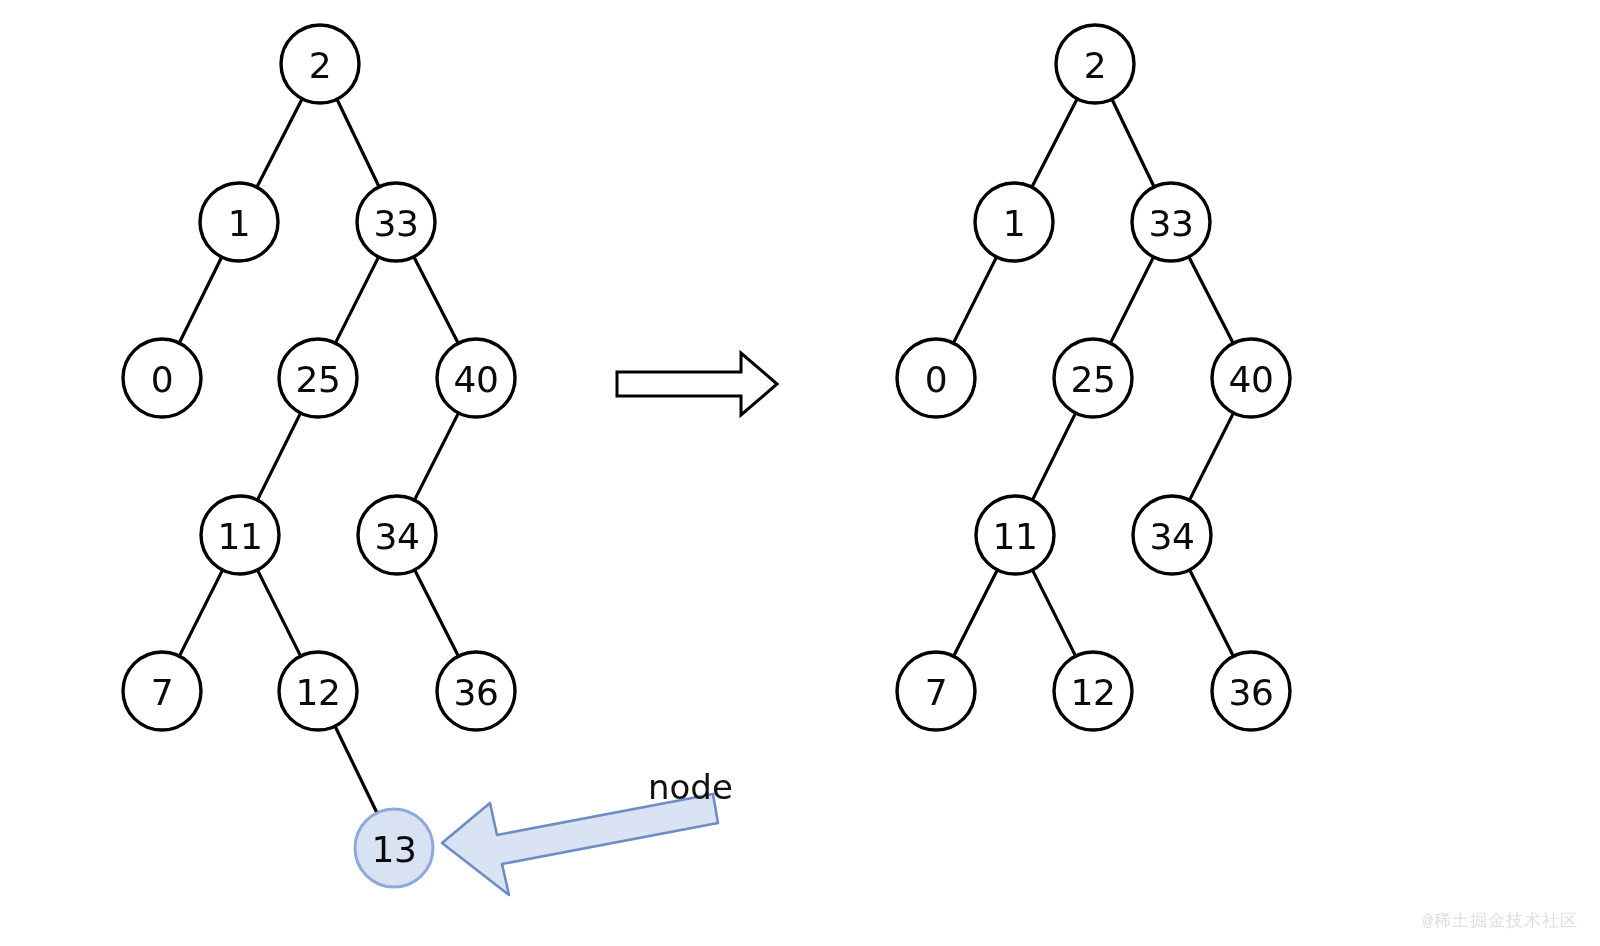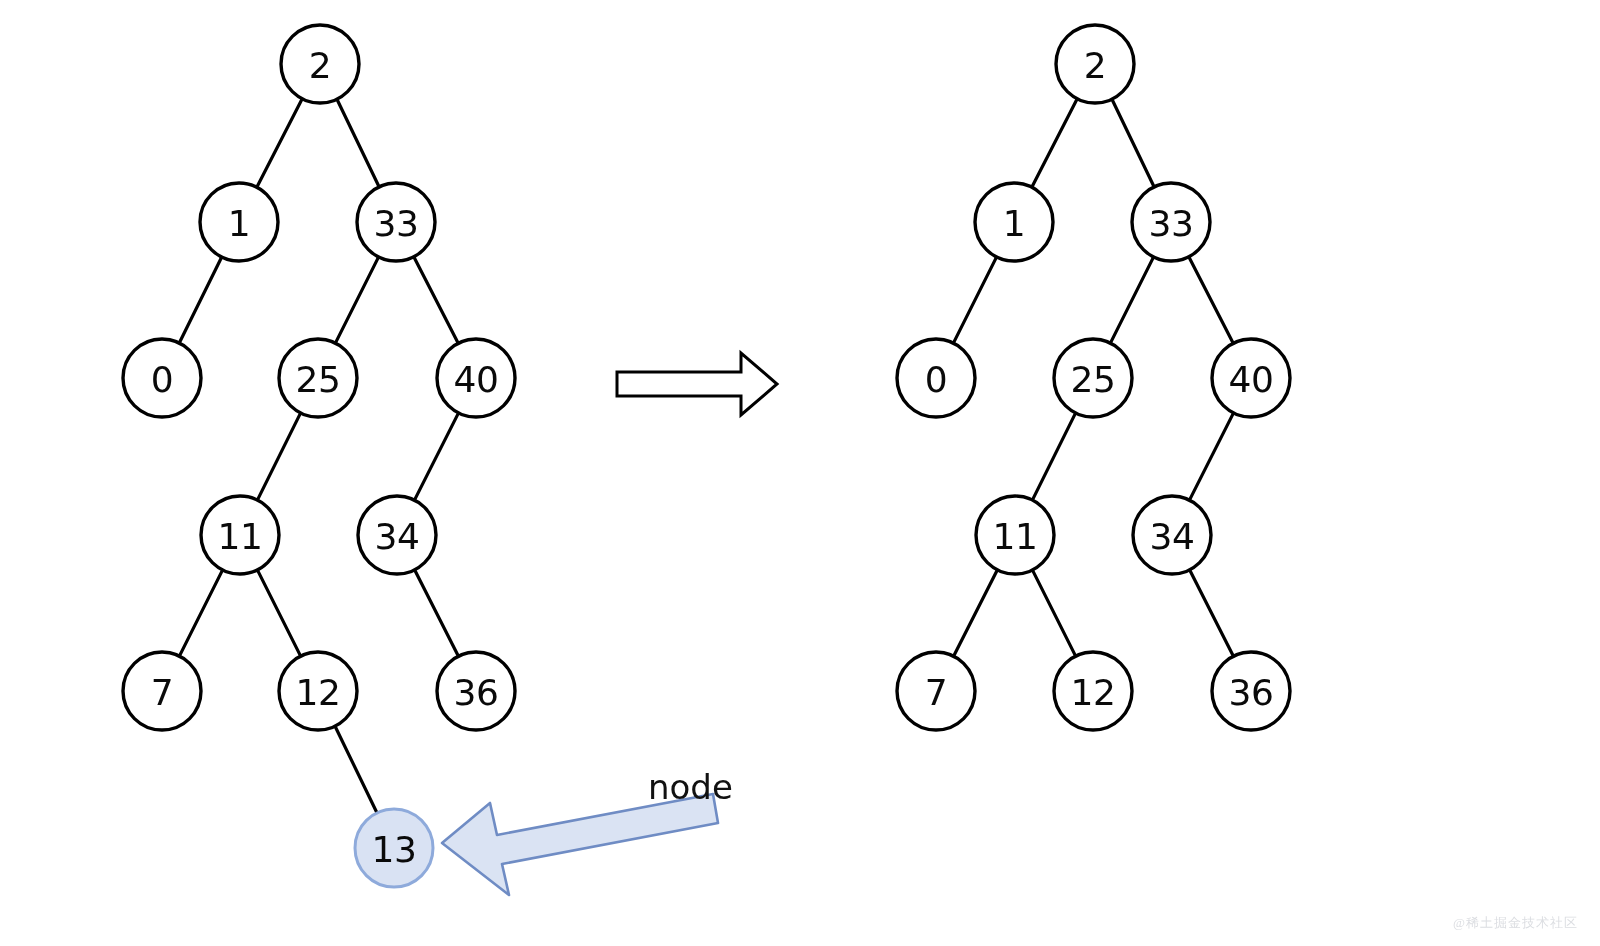--- a/index.html
+++ b/index.html
@@ -66,22 +66,22 @@
   .callout-text {
     font-family: "DejaVu Sans", "Liberation Sans", sans-serif;
     font-size: 34px;
     fill: #111111;
     dominant-baseline: central;
   }
   .watermark {
     position: absolute;
     right: 22px;
     bottom: 14px;
-    font-family: Liberation Serif, serif;
-    font-size: 13px;
+    font-family: Liberation Mono, monospace;
+    font-size: 17px;
     color: #dcdee2;
     letter-spacing: 1px;
     white-space: nowrap;
     user-select: none;
   }
 </style>
 </head>
 <body>
 
 <div id="stage">

